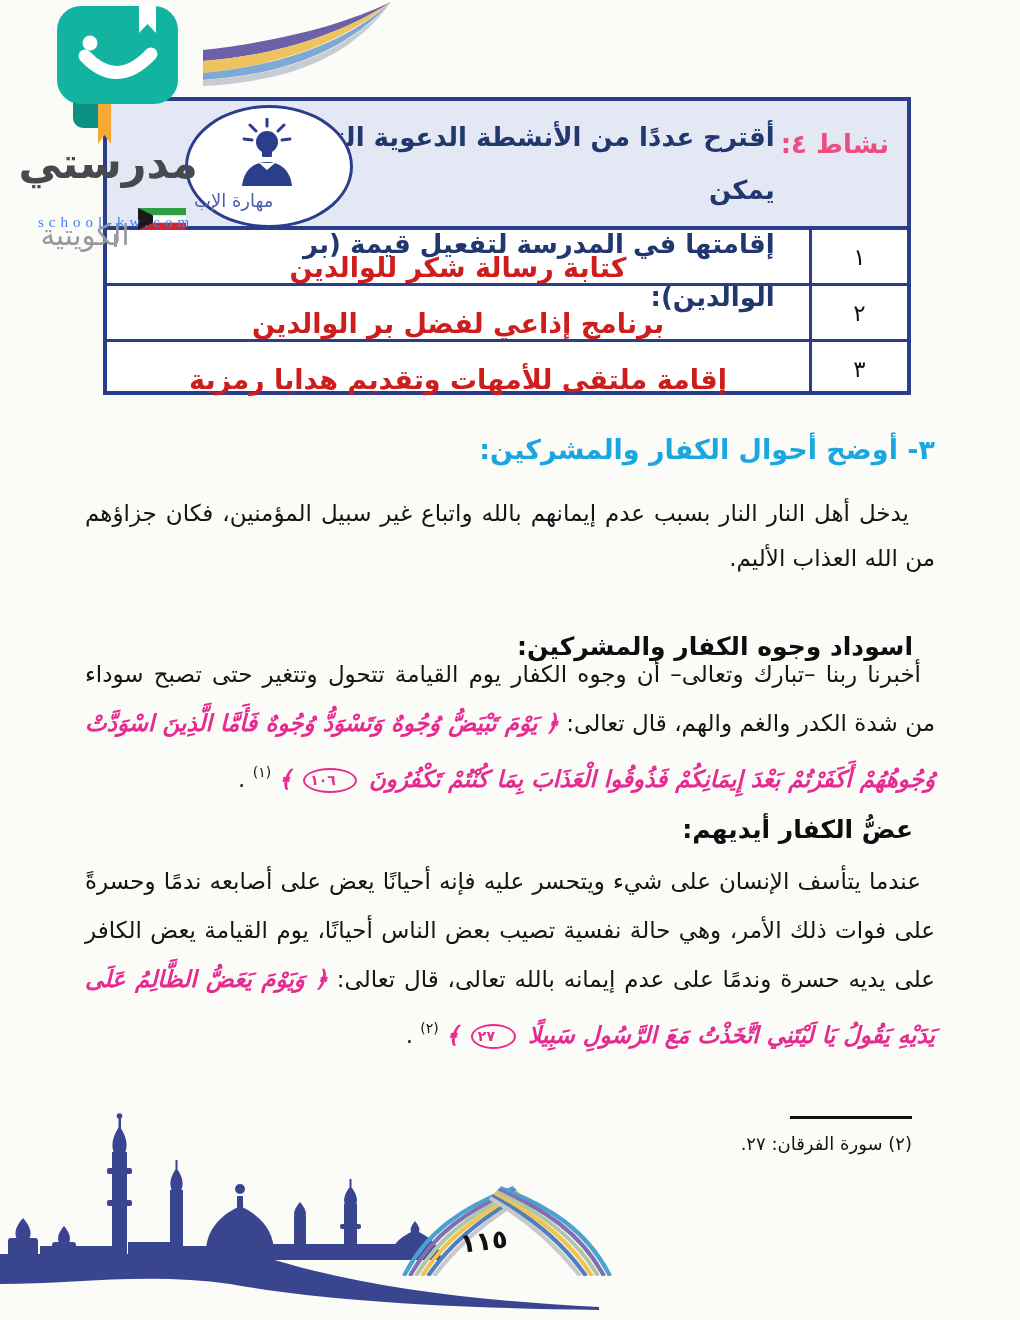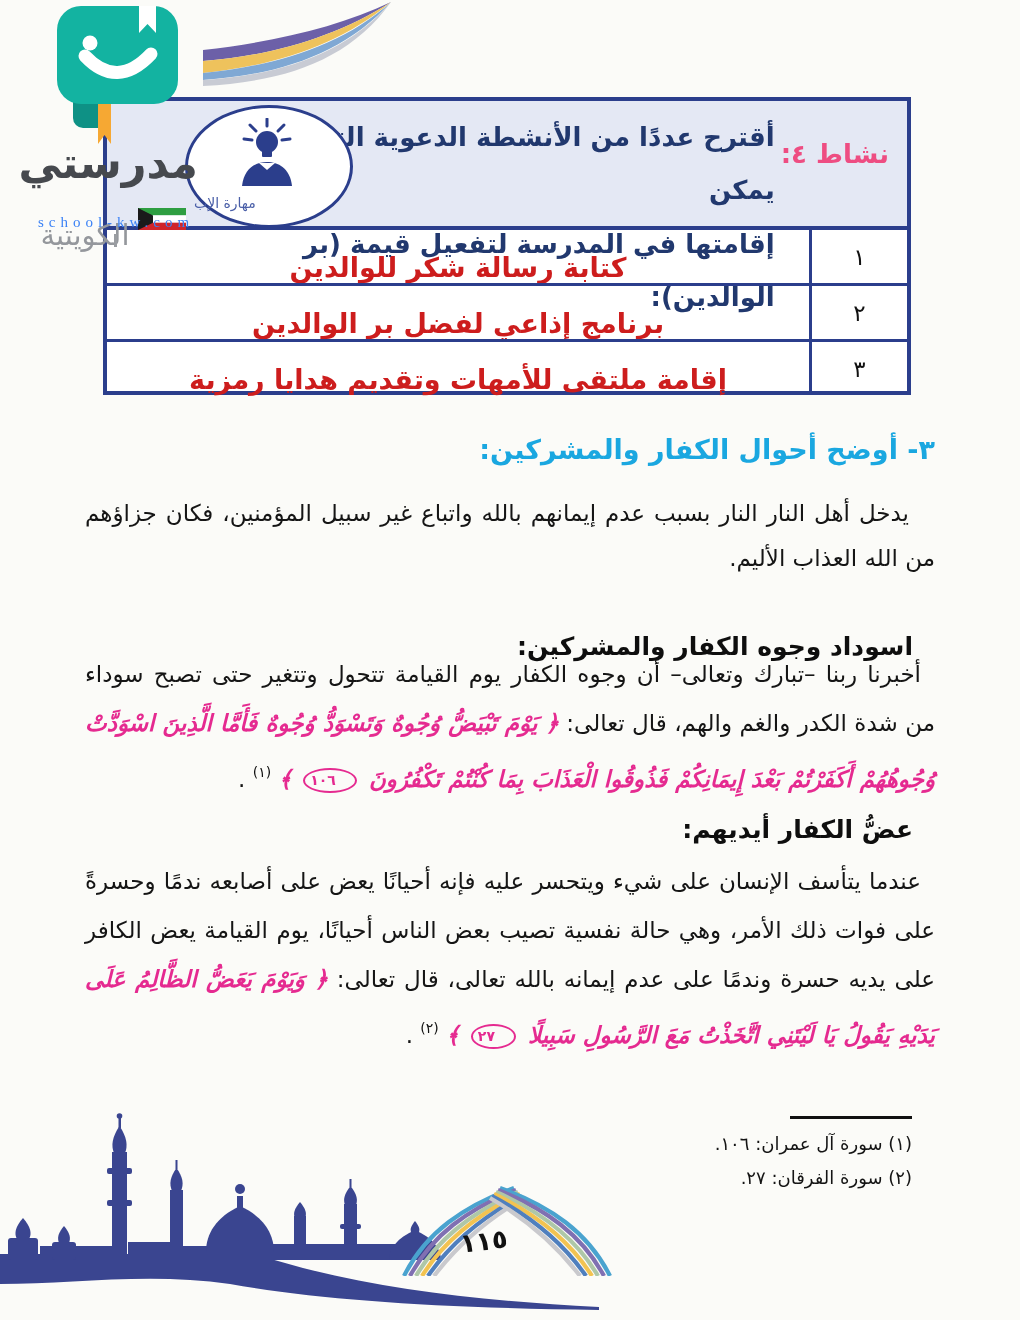--- a/index.html
+++ b/index.html
@@ -14,26 +14,26 @@
   .wm-row2{position:absolute;left:18px;top:180px;width:170px;display:flex;direction:rtl;align-items:center;justify-content:center;gap:8px;}
   .wm-brand2{font-size:29px;color:#94979c;margin-top:32px;}
   .wm-site{position:absolute;left:0;top:208px;width:212px;font-family:Liberation Serif, serif;
            font-size:15px;letter-spacing:5px;color:#3b82f6;direction:ltr;}
   .wm-bar{position:absolute;left:104px;top:228px;width:3px;height:13px;background:#9a9da2;}
   
   .activity-box{position:absolute;left:103px;top:97px;width:800px;height:290px;
                 border:4px solid #2b3e8c;background:#fff;z-index:10;display:flex;flex-direction:column;}
   .act-header{height:125px;background:#e4e8f4;border-bottom:4px solid #2b3e8c;position:relative;
               display:flex;direction:rtl;align-items:flex-start;}
-  .act-label{padding:38px 18px 0 6px;color:#ee4d82;font-size:26px;font-weight:bold;white-space:nowrap;}
+  .act-label{padding:28px 18px 0 6px;color:#ee4d82;font-size:26px;font-weight:bold;white-space:nowrap;}
   .act-prompt{padding-top:10px;color:#21386e;font-size:26px;font-weight:bold;line-height:2.05;width:500px;text-align:right;}
   .skill-badge{position:absolute;left:78px;top:4px;width:162px;height:117px;background:#fff;
                border:3px solid #2b3e8c;border-radius:50%;}
   .skill-icon{position:absolute;left:50px;top:10px;}
-  .skill-label{position:absolute;left:6px;bottom:14px;font-size:14px;color:#4a5fa8;white-space:nowrap;}
+  .skill-label{position:absolute;left:6px;bottom:14px;font-size:18px;color:#4a5fa8;white-space:nowrap;}
   .act-row{flex:1;display:flex;direction:rtl;border-top:3px solid #2b3e8c;}
   .act-row.first{border-top:none;}
   .num-cell{width:95px;border-left:3px solid #2b3e8c;display:flex;align-items:center;justify-content:center;
             font-size:23px;color:#111;}
   .ans-cell{flex:1;display:flex;align-items:center;justify-content:center;
             color:#cd1d1d;font-weight:bold;font-size:27px;margin-top:22px;}
   
   .h3{position:absolute;top:434px;right:85px;color:#1aa7e0;font-size:27px;font-weight:bold;}
   .para{position:absolute;left:85px;width:850px;color:#151515;font-size:23px;
         text-align:justify;direction:rtl;}
@@ -151,21 +151,20 @@
     <span>عندما يتأسف الإنسان على شيء ويتحسر عليه فإنه أحيانًا يعض على أصابعه ندمًا وحسرةً على فوات ذلك الأمر، وهي حالة نفسية تصيب بعض الناس أحيانًا، يوم القيامة يعض الكافر على يديه حسرة وندمًا على عدم إيمانه بالله تعالى، قال تعالى: </span>
     <span class="verse">﴿ وَيَوْمَ يَعَضُّ الظَّالِمُ عَلَى يَدَيْهِ يَقُولُ يَا لَيْتَنِي اتَّخَذْتُ مَعَ الرَّسُولِ سَبِيلًا </span>
     <span class="ayah-circle">٢٧</span>
     <span class="verse">﴾</span>
     <span class="vref">(٢)</span>
     <span>.</span>
   </div>
 
   <div class="footnotes">
     <div class="fn-divider"></div>
-    <div>(١) سورة آل عمران: ١٠٦.</div>
     <div>(٢) سورة الفرقان: ٢٧.</div>
   </div>
 
   <svg class="mosque" width="600" height="208" viewBox="0 0 600 208">
     <g fill="#3a4590">
       <path d="M0,142 L255,142 C360,176 470,188 599,195 L599,198 C440,196 320,188 230,172 C150,160 70,172 0,172 Z"></path>
       <rect x="40" y="134" width="72" height="14"></rect>
       <rect x="128" y="130" width="50" height="18"></rect>
       <rect x="180" y="134" width="34" height="14"></rect>
       <rect x="268" y="132" width="134" height="16"></rect>

